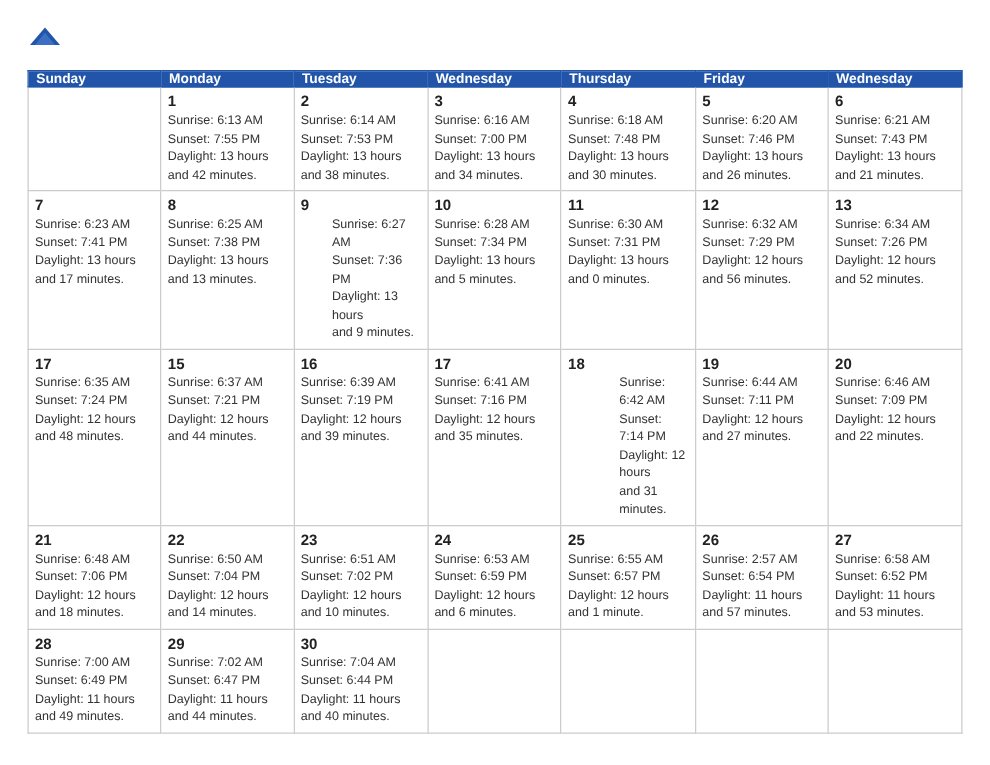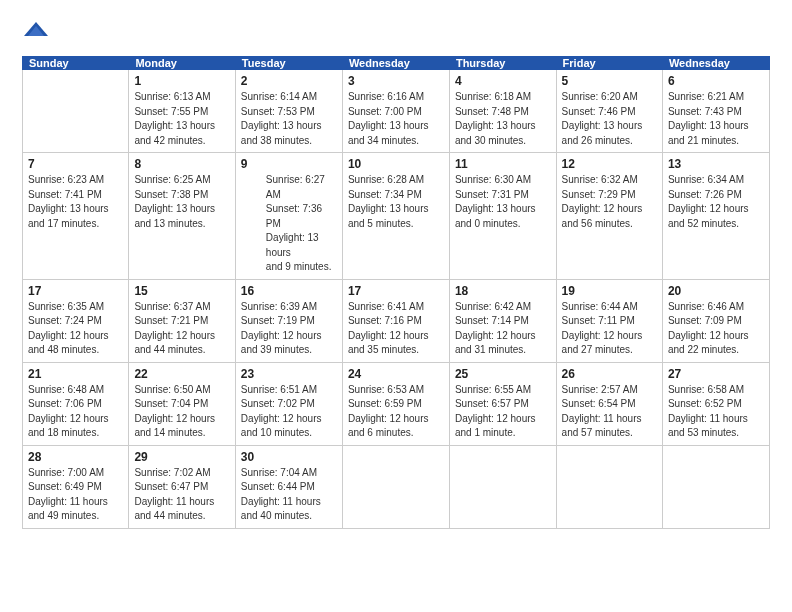--- a/index.html
+++ b/index.html
@@ -251,21 +251,21 @@
           </td>
           <td>
             <span class="day-num">17</span>
             <div class="day-info" style="white-space: pre-line;">Sunrise: 6:41 AM
 Sunset: 7:16 PM
 Daylight: 12 hours
 and 35 minutes.</div>
           </td>
           <td>
             <span class="day-num">18</span>
-            <div class="day-info" style="white-space: pre-line;">Sunrise: 6:42 AM
+            <div class="day-info" style="white-space: pre-line; margin-left: 41px;">Sunrise: 6:42 AM
 Sunset: 7:14 PM
 Daylight: 12 hours
 and 31 minutes.</div>
           </td>
           <td>
             <span class="day-num">19</span>
             <div class="day-info" style="white-space: pre-line;">Sunrise: 6:44 AM
 Sunset: 7:11 PM
 Daylight: 12 hours
 and 27 minutes.</div>

